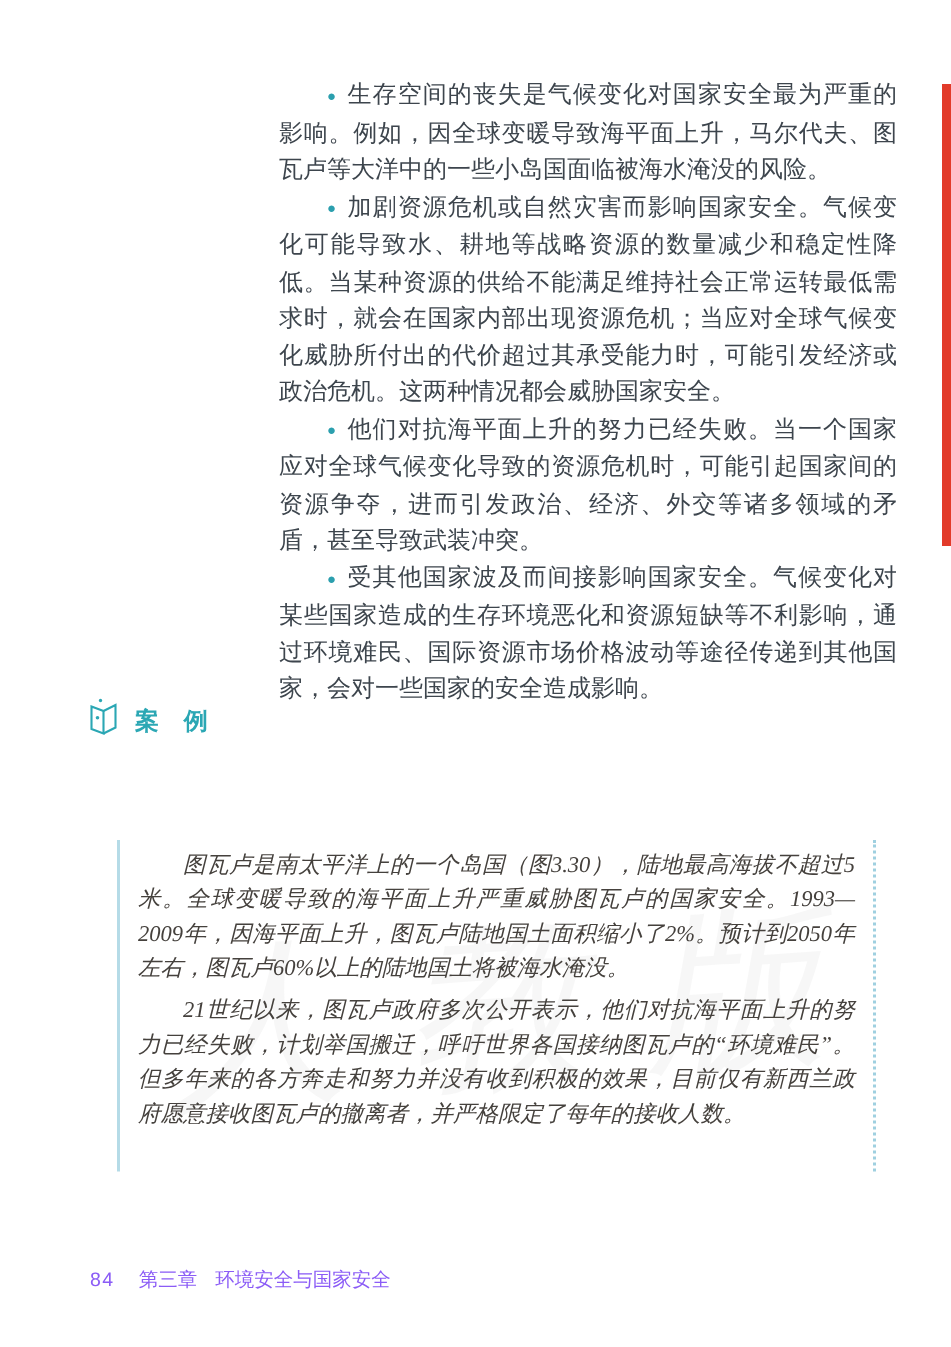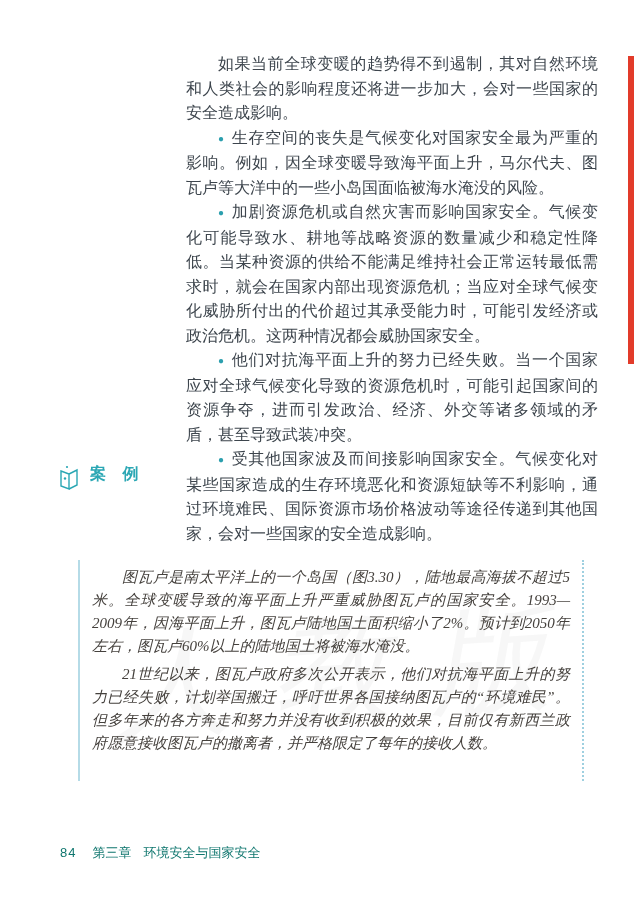--- a/index.html
+++ b/index.html
@@ -21,21 +21,21 @@
   .body-text p{margin:0;text-indent:2em;}
   .bullet{
     color:#2b9fae;
     font-size:10px;
     margin-right:7px;
     vertical-align:1px;
   }
   
   .case-marker{
     position:absolute;left:56px;top:464px;
-    display:flex;align-items:flex-start;
+    display:flex;align-items:flex-end;
     color:#2ba7b4;
   }
   .case-marker .icon{width:26px;height:28px;margin-right:8px;}
   .case-label{
     font-size:16px;font-weight:bold;letter-spacing:6px;
     font-family:"Liberation Sans","DejaVu Sans",sans-serif;
   }
   
   .case-title{
     position:absolute;left:80px;top:502px;width:502px;
@@ -65,35 +65,34 @@
   }
   
   .edge-tab{
     position:absolute;right:0;top:56px;width:6px;height:308px;
     background:#e23b2a;
   }
   
   .footer{
     position:absolute;left:60px;top:844px;
     display:flex;align-items:baseline;
-    font-size:13px;color:#0f766e;
+    font-size:13px;color:#8b5cf6;
     font-family:"Liberation Sans","DejaVu Sans",sans-serif;
   }
   .footer .page-num{margin-right:16px;letter-spacing:1px;}
   .footer .chapter{margin-right:12px;font-family:Liberation Serif, serif;}
 </style>
 </head>
 <body>
 
 <div class="page">
 
   <div class="watermark">人教版</div>
 
   <div class="body-text">
-    <p>如果当前全球变暖的趋势得不到遏制，其对自然环境和人类社会的影响程度还将进一步加大，会对一些国家的安全造成影响。</p>
     <p><span class="bullet">●</span><span>生存空间的丧失是气候变化对国家安全最为严重的影响。例如，因全球变暖导致海平面上升，马尔代夫、图瓦卢等大洋中的一些小岛国面临被海水淹没的风险。</span></p>
     <p><span class="bullet">●</span><span>加剧资源危机或自然灾害而影响国家安全。气候变化可能导致水、耕地等战略资源的数量减少和稳定性降低。当某种资源的供给不能满足维持社会正常运转最低需求时，就会在国家内部出现资源危机；当应对全球气候变化威胁所付出的代价超过其承受能力时，可能引发经济或政治危机。这两种情况都会威胁国家安全。</span></p>
     <p><span class="bullet">●</span><span>他们对抗海平面上升的努力已经失败。当一个国家应对全球气候变化导致的资源危机时，可能引起国家间的资源争夺，进而引发政治、经济、外交等诸多领域的矛盾，甚至导致武装冲突。</span></p>
     <p><span class="bullet">●</span><span>受其他国家波及而间接影响国家安全。气候变化对某些国家造成的生存环境恶化和资源短缺等不利影响，通过环境难民、国际资源市场价格波动等途径传递到其他国家，会对一些国家的安全造成影响。</span></p>
   </div>
 
   <div class="case-marker">
     <span class="icon">
       <svg width="26" height="28" viewBox="0 0 26 28" fill="none">
         <path d="M5 7 L13 10 L13 25 L5 22 Z" stroke="#2ba7b4" stroke-width="1.4" fill="none"></path>

